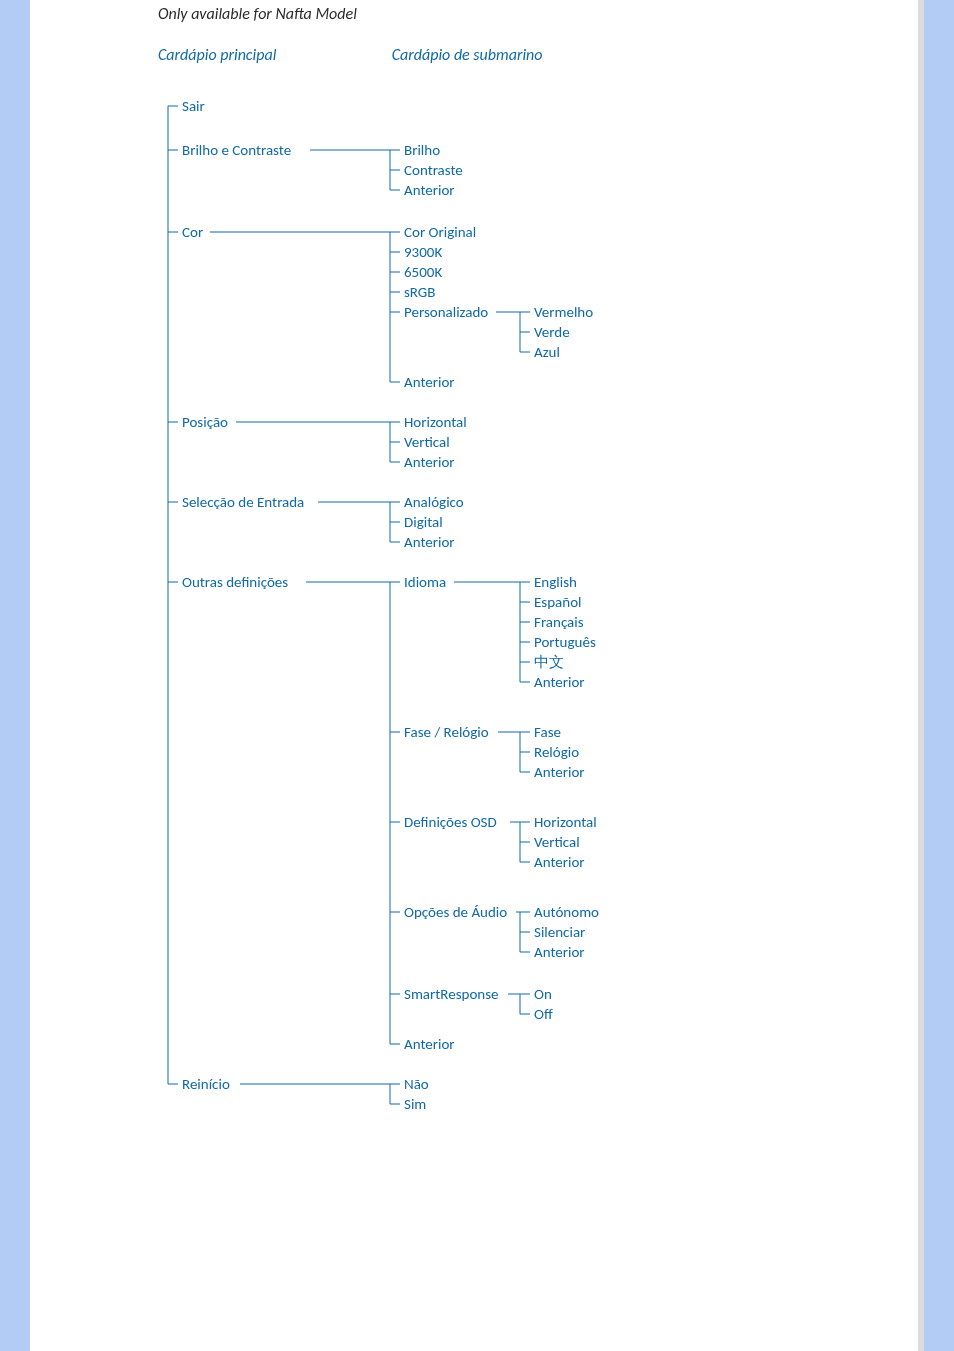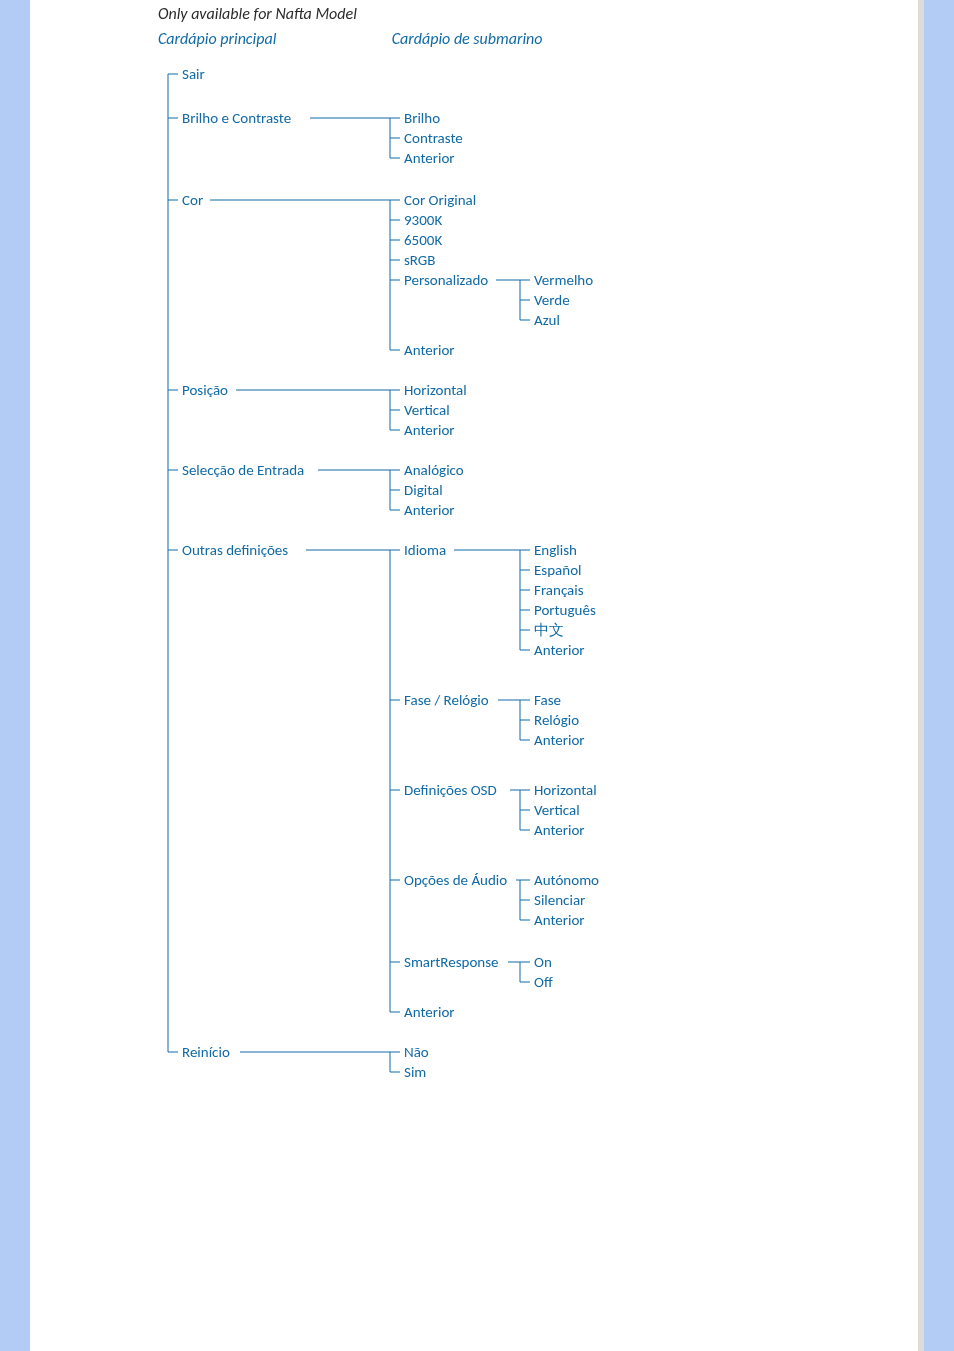--- a/index.html
+++ b/index.html
@@ -20,27 +20,27 @@
     background: #ffffff;
     min-height: 1351px;
     border-right: 6px solid #dcdcdc;
     padding: 4px 0 300px 128px;
     box-sizing: border-box;
   }
   .note {
     font-style: italic;
     color: #2a2a2a;
     font-size: 16px;
-    margin-bottom: 6px;
+    margin-bottom: 22px;
   }
   .headers {
     color: #116aa6;
     font-style: italic;
     font-size: 16px;
-    margin-bottom: 4px;
+    margin-bottom: 20px;
   }
   .headers span.h1 { display:inline-block; width:230px; }
   .headers span.h2 { display:inline-block; }
   svg { display:block; }
   .label { fill:#116aa6; font-family:"Gill Sans","Gill Sans MT",Calibri,"Segoe UI",sans-serif; font-size:15px; }
   .line  { stroke:#116aa6; stroke-width:1; fill:none; }
 </style>
 </head>
 <body>
 

